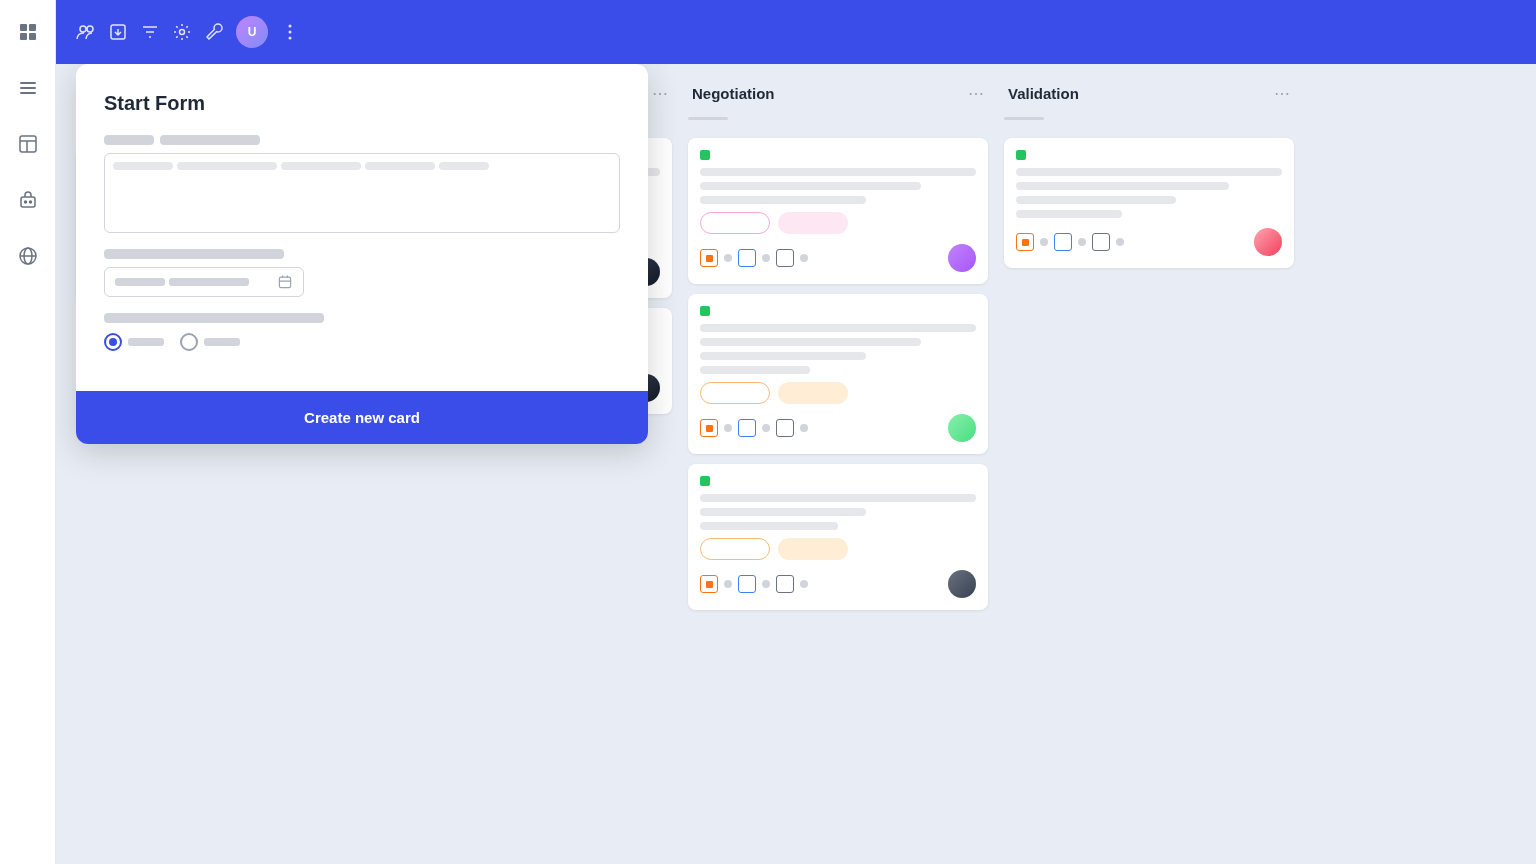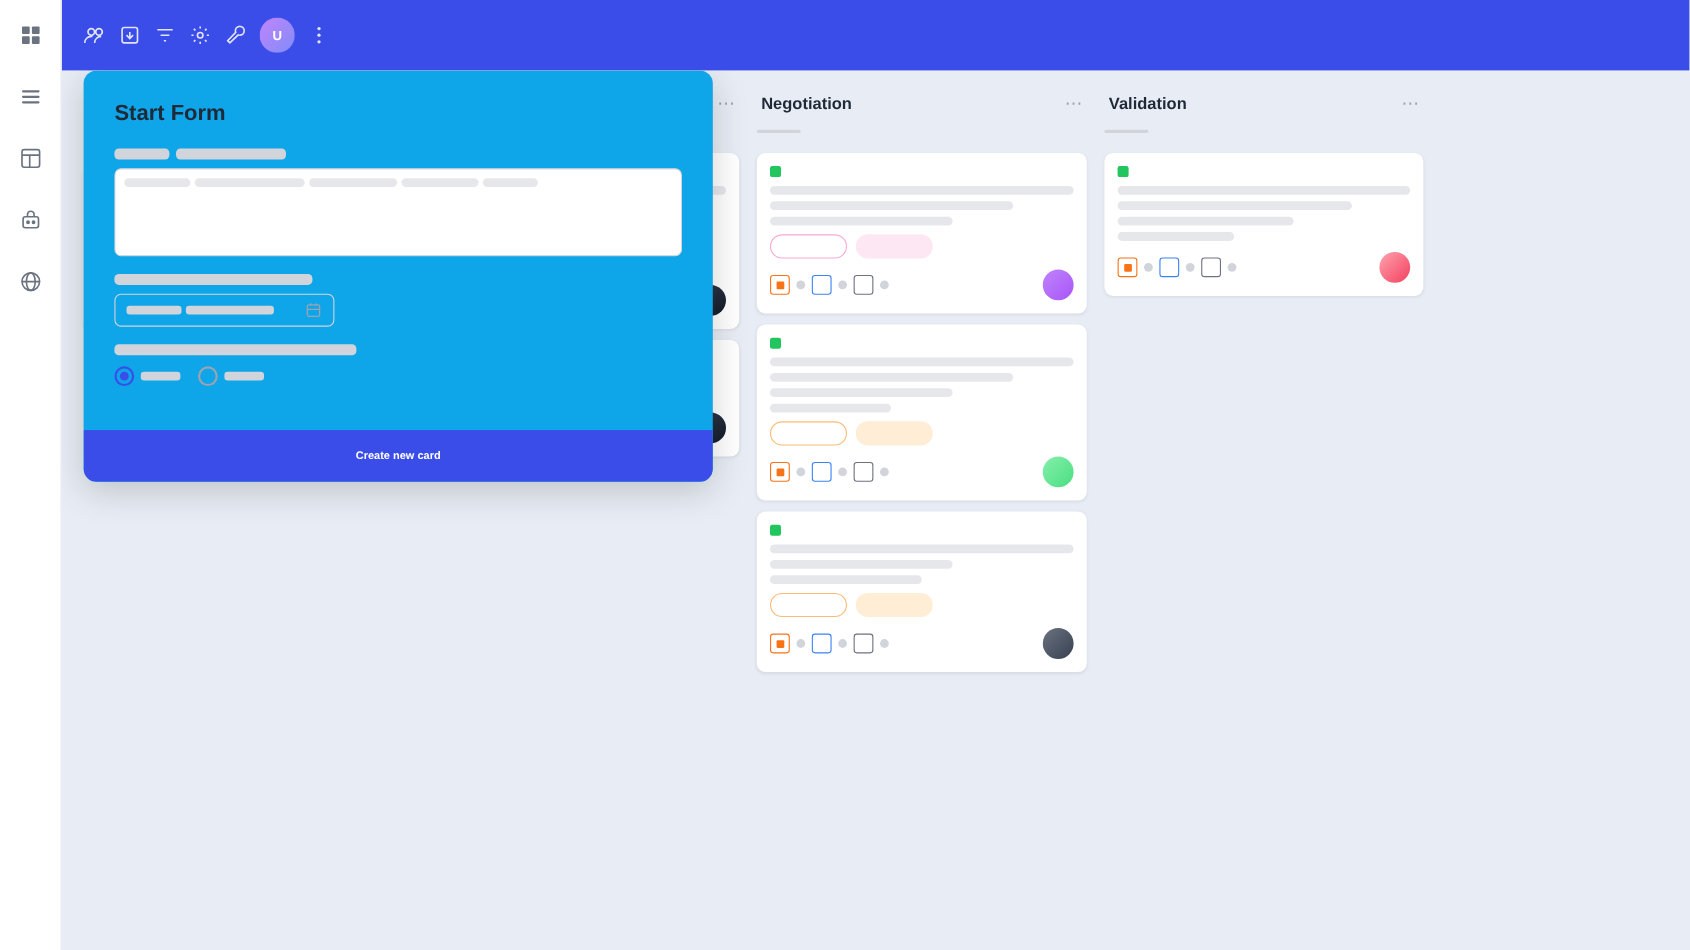--- a/index.html
+++ b/index.html
@@ -203,21 +203,21 @@
       overflow: hidden;
       flex-shrink: 0;
     }
 
     
     .form-panel {
       position: absolute;
       left: 20px;
       top: 0;
       width: 572px;
-      background: #0ea5e9;
+      background: #ffffff;
       border-radius: 12px;
       box-shadow: 0 8px 32px rgba(0,0,0,0.18);
       overflow: hidden;
       z-index: 100;
     }
     .form-body {
       padding: 28px 28px 20px;
     }
     .form-title {
       font-size: 20px;
@@ -346,21 +346,21 @@
 
     .form-footer {
       background: #3b4de8;
       padding: 18px;
       display: flex;
       align-items: center;
       justify-content: center;
     }
     .create-btn-text {
       color: #fff;
-      font-size: 10px;
+      font-size: 15px;
       font-weight: 600;
       cursor: pointer;
     }
 
     
     .board-area::-webkit-scrollbar { height: 6px; }
     .board-area::-webkit-scrollbar-track { background: transparent; }
     .board-area::-webkit-scrollbar-thumb { background: #d1d5db; border-radius: 3px; }
 
     .card-icon-dot {

